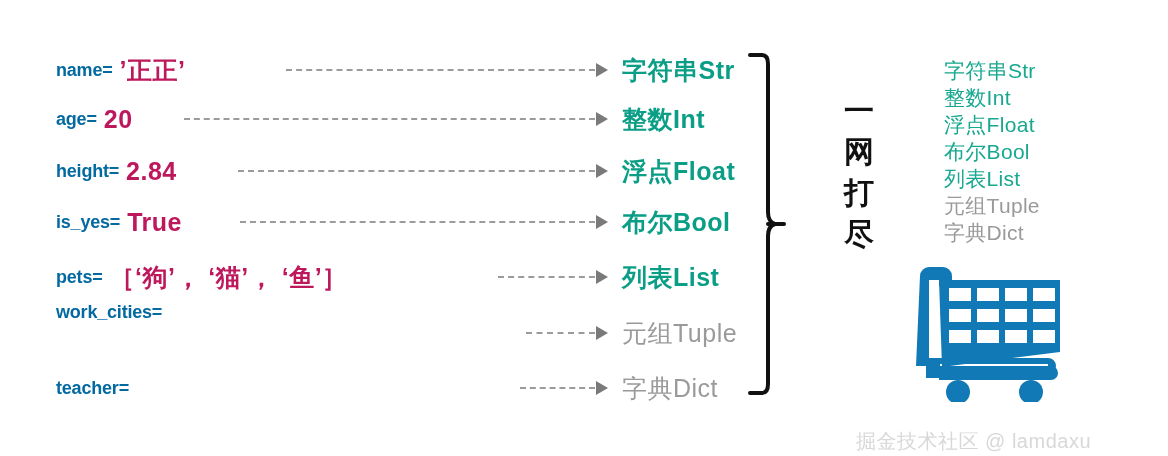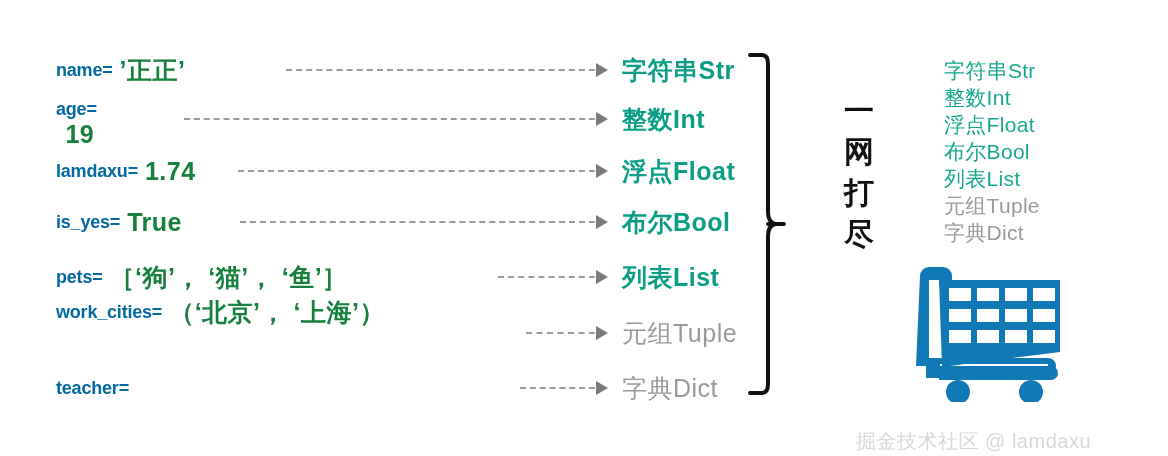--- a/index.html
+++ b/index.html
@@ -29,21 +29,21 @@
   }
   .var-name {
     font-size: 18px;
     font-weight: bold;
     color: #0369a1;
     letter-spacing: -0.2px;
   }
   .var-value {
     font-size: 25px;
     font-weight: bold;
-    color: #15803d;
+    color: #be185d;
     margin-left: 7px;
     letter-spacing: 0.5px;
   }
 
   
   .arrow {
     position: absolute;
     height: 12px;
     display: flex;
     align-items: center;
@@ -147,39 +147,38 @@
 </style>
 </head>
 <body>
 
 <div id="canvas">
 
   <div class="var-row" style="top:50px;">
     <span class="var-name">name=</span>
     <span class="var-value">’正正’</span>
   </div>
-  <div class="var-row" style="top:99px;flex-direction:column;">
+  <div class="var-row" style="top:99px;">
     <span class="var-name">age=</span>
-    <span class="var-value">19</span>
+    <span class="var-value">20</span>
   </div>
   <div class="var-row" style="top:151px;">
-    <span class="var-name">lamdaxu=</span>
-    <span class="var-value">1.74</span>
+    <span class="var-name">height=</span>
+    <span class="var-value">2.84</span>
   </div>
   <div class="var-row" style="top:202px;">
     <span class="var-name">is_yes=</span>
     <span class="var-value">True</span>
   </div>
   <div class="var-row" style="top:257px;">
     <span class="var-name">pets=</span>
     <span class="var-value">［‘狗’， ‘猫’， ‘鱼’］</span>
   </div>
   <div class="var-row" style="top:292px;">
     <span class="var-name">work_cities=</span>
-    <span class="var-value">（‘北京’， ‘上海’）</span>
   </div>
   <div class="var-row" style="top:368px;">
     <span class="var-name">teacher=</span>
   </div>
 
   <div class="arrow" style="left:286px; top:64px;  width:322px;">
     <span class="line"></span>
     <span class="head"></span>
   </div>
   <div class="arrow" style="left:184px; top:113px; width:424px;">

